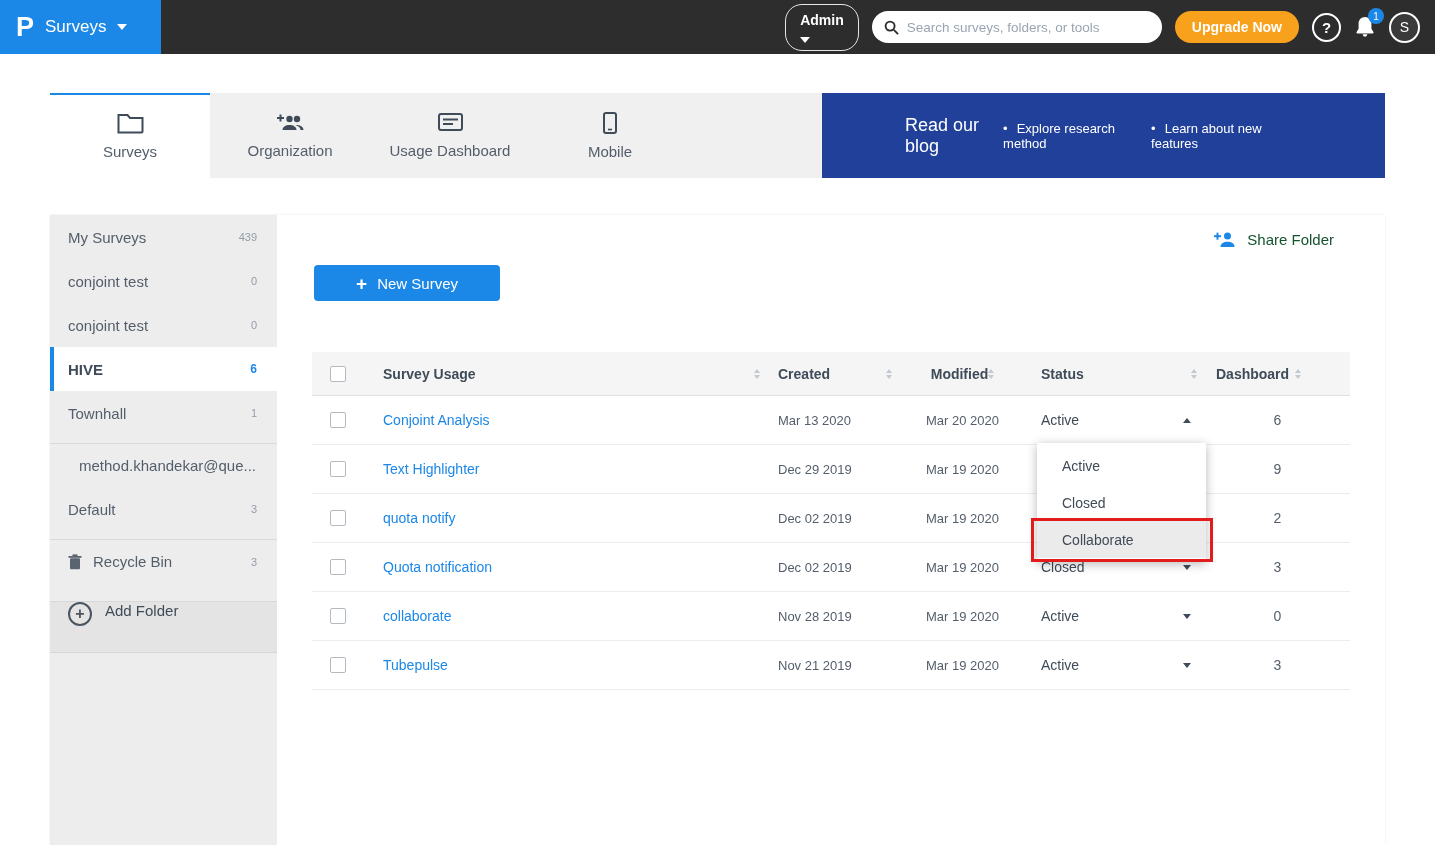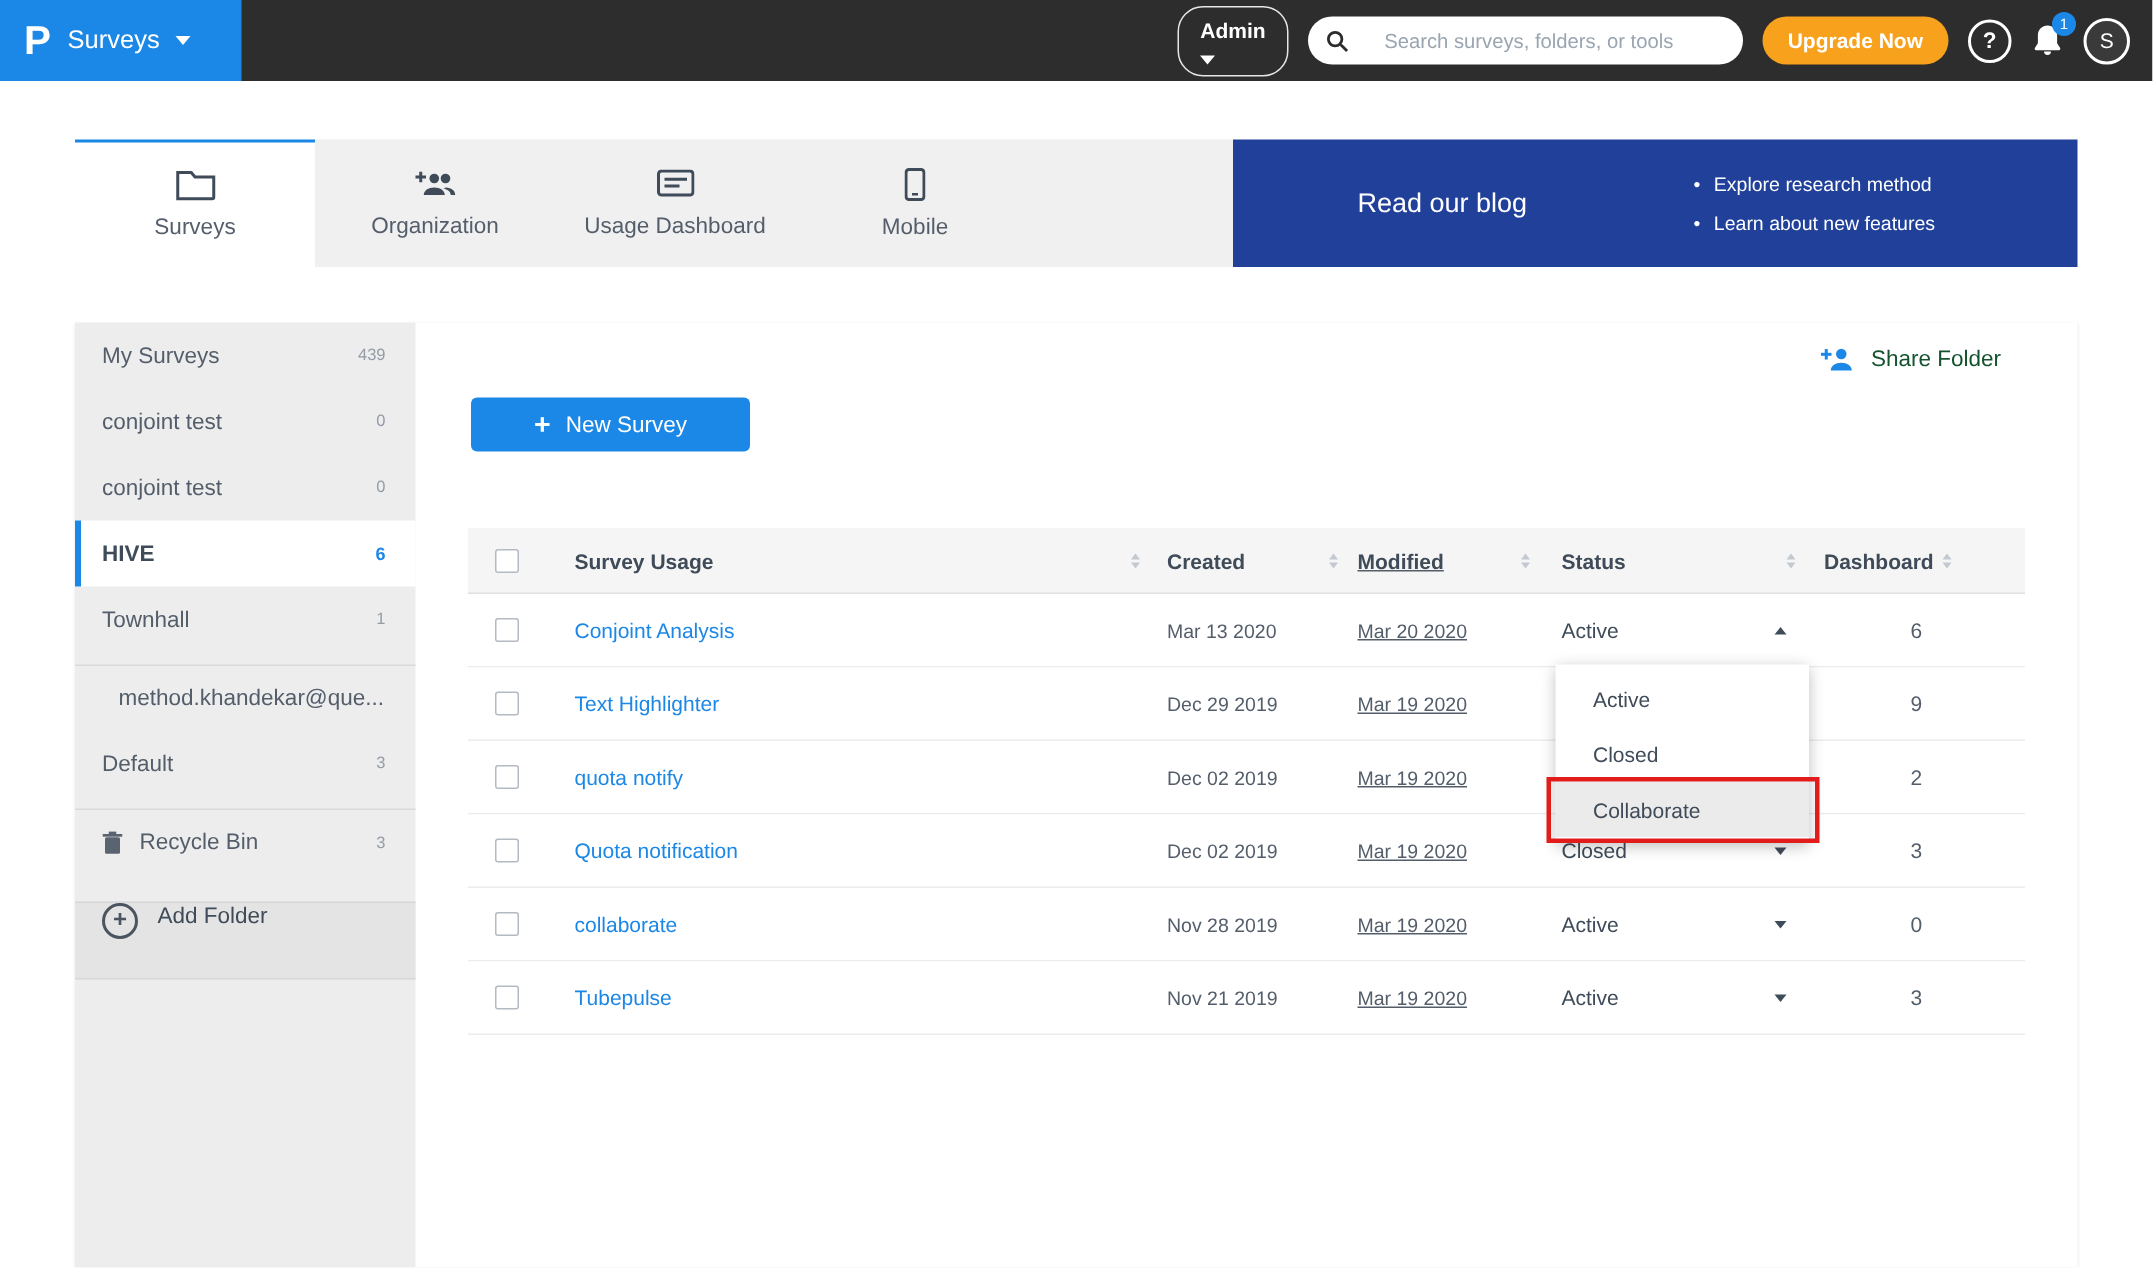--- a/index.html
+++ b/index.html
@@ -10,21 +10,21 @@
   .topbar { position:absolute; top:0; left:0; width:1435px; height:54px; background:#2d2d2d; }
   .logo-area { position:absolute; left:0; top:0; width:161px; height:54px; background:#1b87e6;
                display:flex; align-items:center; padding-left:16px; gap:11px; cursor:pointer; }
   .logo-p { color:#fff; font-size:27px; font-weight:bold; }
   .product-name { color:#fff; font-size:17px; }
   .topbar-right { position:absolute; right:0; top:0; height:54px; display:flex; align-items:center;
                   gap:13px; padding-right:15px; }
   .admin-pill { display:flex; align-items:flex-start; gap:9px; border:1px solid #e6e6e6; border-radius:17px;
                 background:transparent; padding:7px 14px; color:#fff; font-size:14px; font-weight:bold; cursor:pointer;flex-direction:column; }
   .search-box { width:290px; height:32px; background:#fff; border-radius:16px; display:flex;
-                align-items:center; padding:0 12px; gap:24px; }
+                align-items:center; padding:0 12px; gap:8px; }
   .search-box input { border:none; outline:none; flex:1; font-size:13.5px; color:#333; background:transparent; }
   .search-box input::placeholder { color:#9aa5b1; }
   .upgrade-btn { background:#f7a11c; border:none; color:#fff; font-weight:bold; font-size:14px;
                  border-radius:17px; padding:8px 17px; cursor:pointer; }
   .help-circle { width:29px; height:29px; border:2px solid #fff; border-radius:50%; background:transparent;
                  color:#fff; font-weight:bold; font-size:15px; display:flex; align-items:center; justify-content:center; cursor:pointer; }
   .bell-wrap { position:relative; cursor:pointer; display:flex; align-items:center; }
   .badge { position:absolute; top:-7px; right:-8px; min-width:16px; height:16px; border-radius:50%;
            background:#1b87e6; color:#fff; font-size:10px; display:flex; align-items:center; justify-content:center; }
   .avatar { width:31px; height:31px; border:2px solid #fff; border-radius:50%; background:#3a3a3a;
@@ -38,21 +38,21 @@
 
   
   .tabstrip { position:absolute; top:93px; left:50px; width:1335px; height:85px; display:flex; }
   .tabs { width:772px; height:85px; background:#f0f0f0; display:flex; }
   .tab { width:160px; height:85px; display:flex; flex-direction:column; align-items:center;
          justify-content:center; gap:9px; cursor:pointer; }
   .tab.active { background:#fff; border-top:2px solid #1b87e6; }
   .tab-label { font-size:15px; color:#545e6b; }
   .banner { flex:1; background:#20409a; display:flex; align-items:center; cursor:pointer; }
   .banner-title { color:#fff; font-size:18px; margin-left:83px; }
-  .banner-bullets { margin-left:auto; margin-right:95px; display:flex; flex-direction:column; gap:11px; }
+  .banner-bullets { margin-left:auto; margin-right:95px; display:flex; flex-direction:row; gap:11px; }
   .bullet { color:#fff; font-size:13px; }
   .bullet::before { content:"•"; margin-right:9px; }
 
   
   .card { position:absolute; top:215px; left:50px; width:1335px; height:630px; background:#fff;
           box-shadow:0 0 2px rgba(0,0,0,0.10); }
 
   
   .sidebar { position:absolute; left:0; top:0; width:227px; height:630px; background:#ededed; }
   .side-item { height:44px; display:flex; align-items:center; gap:11px; padding:0 20px 0 18px;
@@ -77,21 +77,21 @@
                 justify-content:center; gap:10px; cursor:pointer; }
   .new-survey .plus-glyph { font-size:19px; font-weight:bold; line-height:1; }
 
   
   .table { position:absolute; left:35px; top:137px; width:1038px; }
   .thead { display:flex; height:44px; background:#f5f5f5; align-items:center; border-bottom:1px solid #e0e0e0; }
   .trow  { display:flex; height:49px; align-items:center; border-bottom:1px solid #ececec; background:#fff; }
   .col-check    { width:58px;  padding-left:18px; display:flex; align-items:center; }
   .col-name     { width:400px; padding-left:13px; padding-right:10px; display:flex; align-items:center; justify-content:space-between; }
   .col-created  { width:128px; padding-left:8px;  padding-right:6px;  display:flex; align-items:center; justify-content:space-between; }
-  .col-modified { width:132px; padding-left:7px;  padding-right:10px; display:flex; align-items:center; justify-content:space-between;text-decoration:underline; }
+  .col-modified { width:132px; padding-left:7px;  padding-right:10px; display:flex; align-items:center; justify-content:center; }
   .col-status   { width:175px; padding-left:11px; padding-right:8px;  display:flex; align-items:center; justify-content:space-between;gap:12px; }
   .col-resp     { width:145px; padding-left:11px; display:flex; align-items:center; gap:6px; }
   .hlabel { font-size:14px; font-weight:bold; color:#3f4b58; }
   .checkbox { width:16px; height:16px; border:1px solid #b4bac2; border-radius:2px; background:#fff; cursor:pointer; }
   .sort { display:inline-flex; flex-direction:column; gap:2px; cursor:pointer; }
   .sort i { width:0; height:0; display:block; border-left:3.5px solid transparent; border-right:3.5px solid transparent; }
   .sort .u { border-bottom:4px solid #c2c9d0; }
   .sort .d { border-top:4px solid #c2c9d0; }
   .link { color:#1b87e6; font-size:14px; text-decoration:none; cursor:pointer; }
   .cell-date { font-size:13px; color:#545e6b; }

